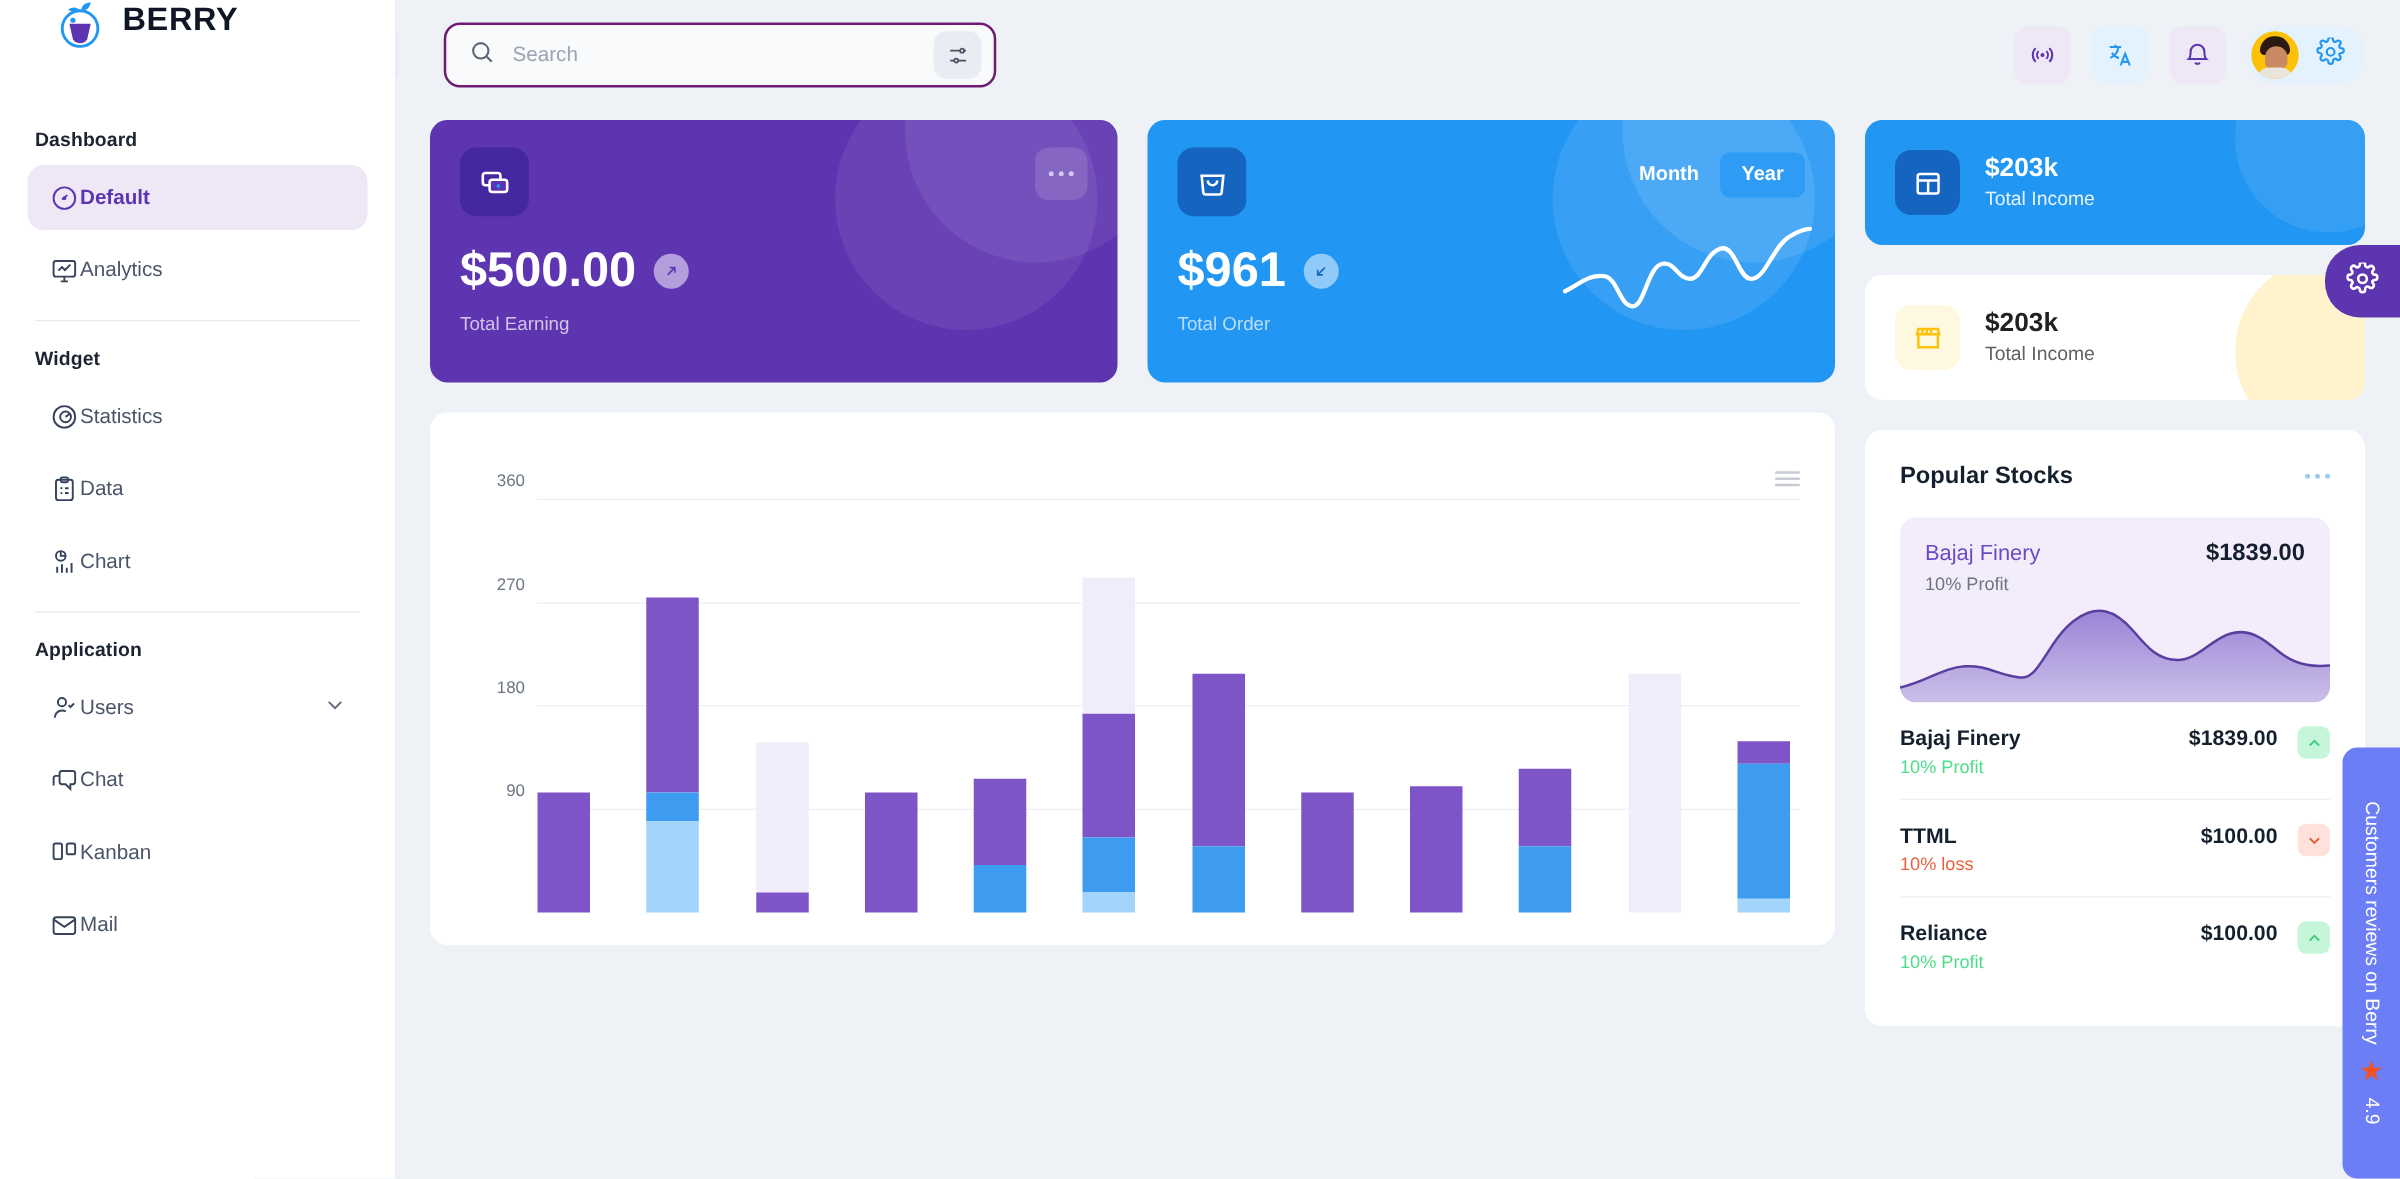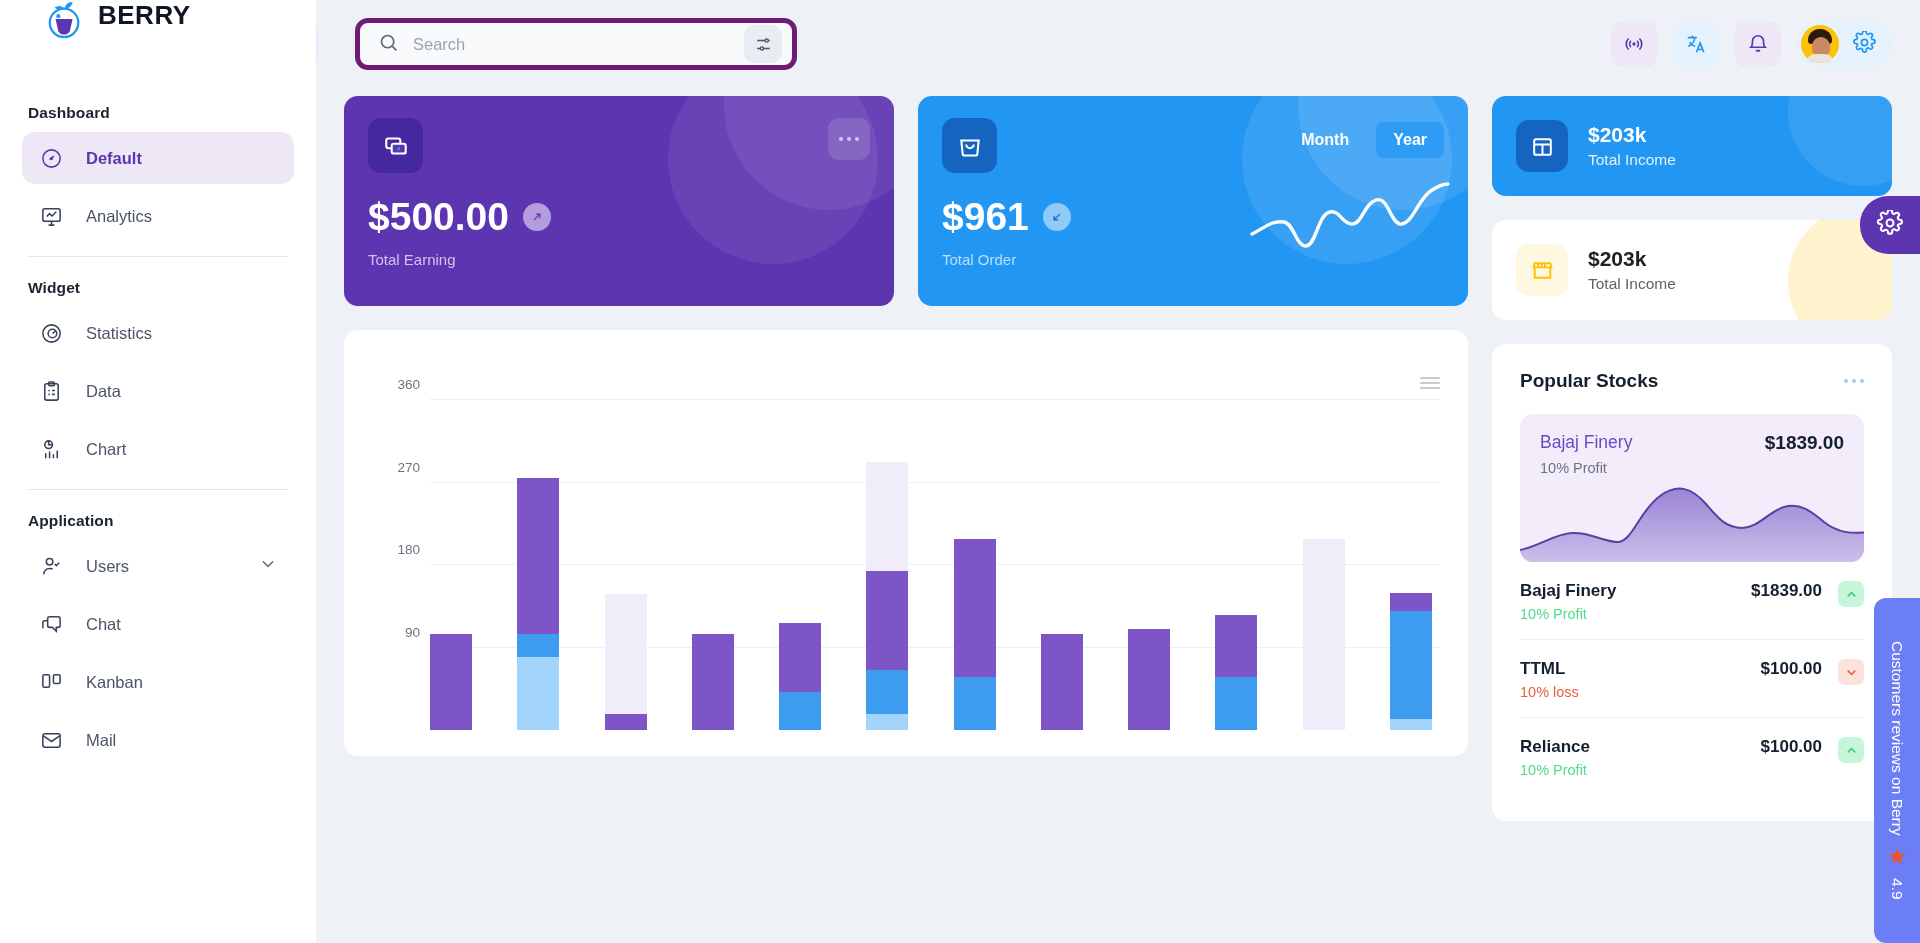--- a/index.html
+++ b/index.html
@@ -21,21 +21,21 @@
   .brand-logo { width: 38px; height: 40px; position: relative; display:block; }
   .brand-name { font-size: 26px; font-weight: bold; letter-spacing: .5px; color: #0f1724; }
 
   .nav { padding: 0 22px; }
   .nav-caption {
     font-size: 15.5px; font-weight: bold; color: #1b2430;
     padding: 16px 6px 10px 6px; letter-spacing: .1px;
   }
   .nav-caption.tight { padding-top: 22px; }
   .nav-item {
-    display: flex; align-items: center; gap: 22px;
+    display: flex; align-items: center; 
     height: 52px; border-radius: 13px; padding: 0 16px;
     color: #4a5568; font-size: 16.5px; cursor: pointer; margin-bottom: 6px;
   }
   .nav-item .ico { width: 26px; height: 26px; display:flex; align-items:center; justify-content:center; flex:0 0 26px; }
   .nav-item .ico svg { width: 23px; height: 23px; stroke: #36435a; fill: none; stroke-width: 1.6; }
   .nav-item.active { background: #ede7f6; color: #5e35b1; font-weight: bold; }
   .nav-item.active .ico svg { stroke: #5e35b1; }
   .nav-label { flex: 1; }
   .chev svg { width: 20px; height: 20px; stroke: #5b6777; stroke-width: 1.8; fill: none; }
   .nav-divider { height: 1px; background: #e6e9ee; margin: 14px 6px 0 6px; }
@@ -48,21 +48,21 @@
   }
   .menu-btn {
     width: 46px; height: 46px; border-radius: 12px; background: #ede7f6;
     display: flex; align-items: center; justify-content: center; cursor: pointer;
     margin-left: -43px;
   }
   .menu-btn span { display:block; width: 20px; height: 2.4px; background: #6c49c7; border-radius: 2px; margin: 2.6px 0; }
 
   .search-wrap {
     margin-left: 36px; width: 442px; height: 52px; background: #f8fafc;
-    border: 5px solid #701a75; border-radius: 13px;
+    border: 2px solid #701a75; border-radius: 13px;
     display: flex; align-items: center; padding: 0 10px 0 18px; gap: 14px;
   }
   .search-wrap svg { width: 21px; height: 21px; stroke: #5b6777; stroke-width: 1.9; fill: none; }
   .search-input { flex: 1; border: none; outline: none; background: transparent; font-size: 16.5px; color: #364152; font-family: inherit; }
   .search-input::placeholder { color: #9aa4b2; }
   .filter-btn { width: 38px; height: 38px; border-radius: 10px; background: #e9ecf2; display:flex; align-items:center; justify-content:center; cursor:pointer; }
   .filter-btn svg { width: 19px; height: 19px; stroke: #4b5565; stroke-width: 1.8; fill:none; }
 
   .top-actions { margin-left: auto; display: flex; align-items: center; gap: 16px; }
   .tb-icon { width: 46px; height: 46px; border-radius: 12px; display:flex; align-items:center; justify-content:center; cursor:pointer; }
@@ -104,21 +104,21 @@
   .big-amt { font-size: 39px; font-weight: bold; color: #fff; margin-top: 22px; display:flex; align-items:center; gap: 14px; position:relative; z-index:2; }
   .amt-badge { width: 28px; height: 28px; border-radius: 50%; display:flex; align-items:center; justify-content:center; }
   .card-earn .amt-badge { background: #b39ddb; }
   .card-order .amt-badge { background: #90caf9; }
   .amt-badge svg { width: 14px; height: 14px; stroke-width: 2.2; fill:none; }
   .card-earn .amt-badge svg { stroke: #5e35b1; }
   .card-order .amt-badge svg { stroke: #1565c0; }
   .card-sub { font-size: 15px; margin-top: 12px; position:relative; z-index:2; }
   .card-earn .card-sub { color: #d1c4e9; }
   .card-order .card-sub { color: #bbdefb; }
-  .toggle-row { position:absolute; right: 24px; top: 26px; display:flex; gap: 10px; z-index:3; }
+  .toggle-row { position:absolute; right: 24px; top: 26px; display:flex; z-index:3; }
   .toggle-row .tg { font-size: 16px; font-weight: bold; color: #fff; padding: 9px 17px; border-radius: 8px; cursor:pointer; }
   .toggle-row .tg.on { background: #2e9bf5; }
   .order-spark { position:absolute; right: 18px; bottom: 52px; z-index: 2; }
 
   
   .income-card {
     height: 100px; border-radius: 14px; display:flex; align-items:center; gap: 20px;
     padding: 0 24px; position: relative; overflow: hidden; margin-bottom: 24px;
   }
   .income-card.blue { background: #2196f3; }

